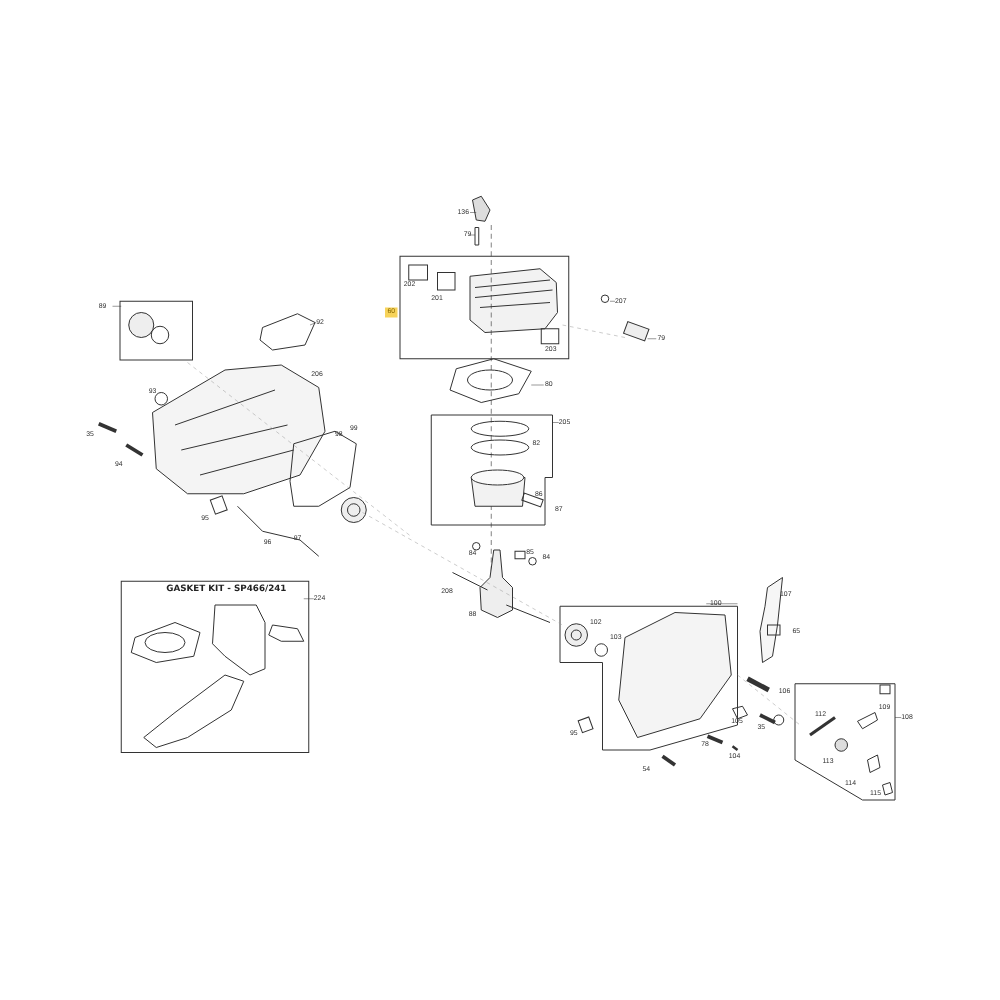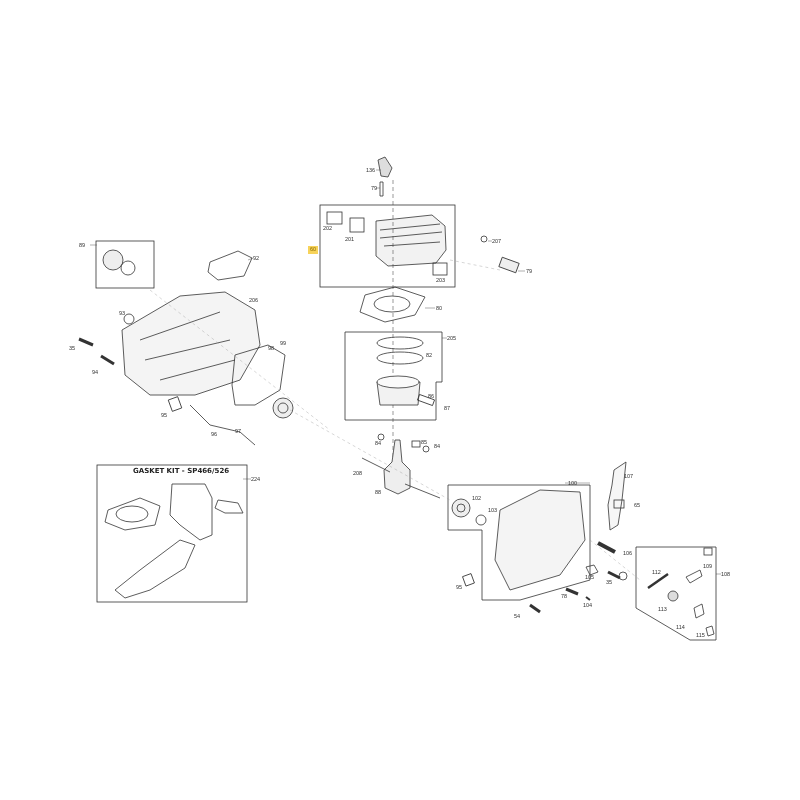--- a/index.html
+++ b/index.html
@@ -121,21 +121,21 @@
 
       <g stroke-dasharray="3 3" stroke-width="0.4" stroke="#999">
         <line x1="150" y1="290" x2="330" y2="430"></line>
         <line x1="290" y1="410" x2="450" y2="500"></line>
         <line x1="450" y1="260" x2="500" y2="270"></line>
         <line x1="590" y1="540" x2="640" y2="580"></line>
       </g>
     </g>
   </svg>
 
-  <div class="kit-title" style="left:133px; top:467px;">GASKET KIT - SP466/526</div>
+  <div class="kit-title" style="left:133px; top:467px;">GASKET KIT - SP466/241</div>
 
   <span class="lbl" style="left:366px;top:168px">136</span>
   <span class="lbl" style="left:371px;top:186px">79</span>
   <span class="lbl" style="left:323px;top:226px">202</span>
   <span class="lbl" style="left:345px;top:237px">201</span>
   <span class="lbl hl" style="left:308px;top:246px">60</span>
   <span class="lbl" style="left:492px;top:239px">207</span>
   <span class="lbl" style="left:526px;top:269px">79</span>
   <span class="lbl" style="left:436px;top:278px">203</span>
   <span class="lbl" style="left:79px;top:243px">89</span>

